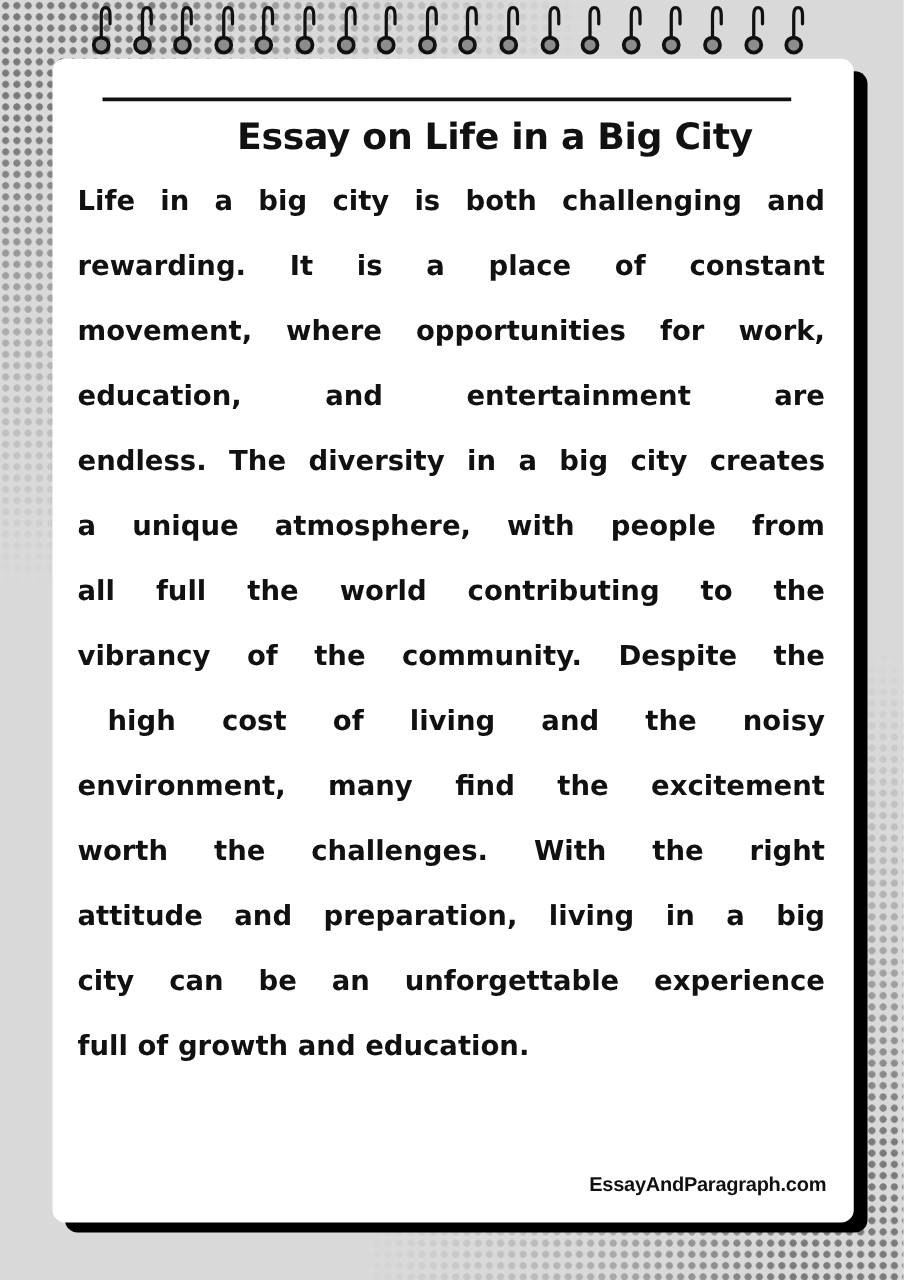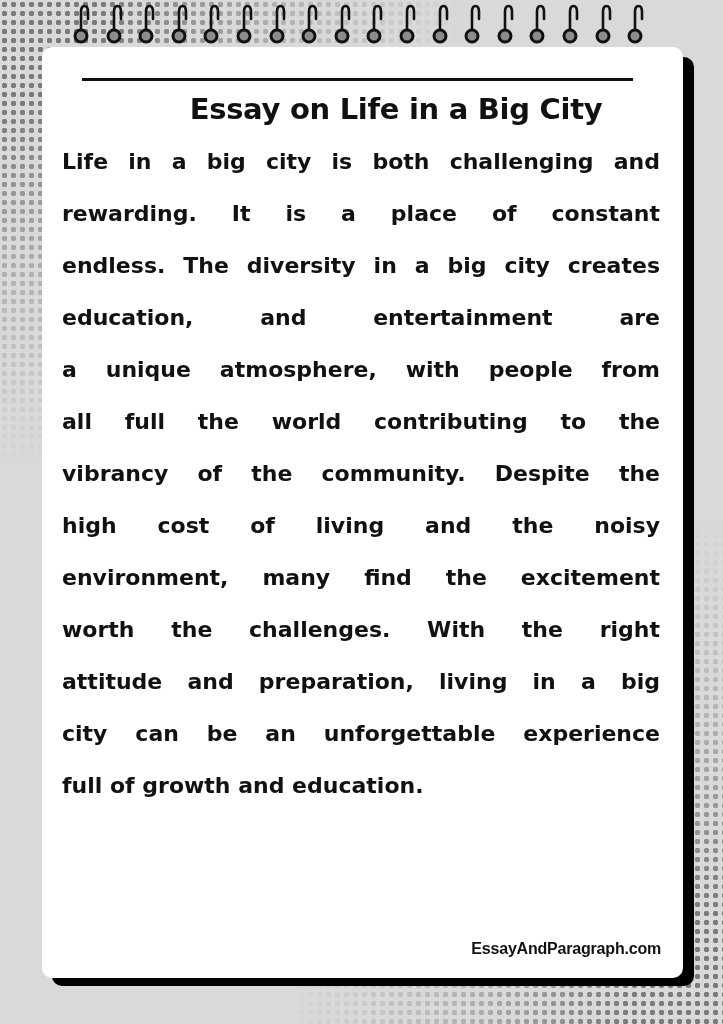--- a/index.html
+++ b/index.html
@@ -143,26 +143,27 @@
       </svg></div>
   </div>
 
 <div class="rule"></div>
 
 <div class="title">Essay on Life in a Big City</div>
 
 <div class="body-text" id="body-text">
   <div class="line" style="white-space: nowrap; word-spacing: 0px;"><span>Life in a big city is both challenging and</span></div>
   <div class="line" style="white-space: nowrap; word-spacing: 0px;"><span>rewarding. It is a place of constant</span></div>
+  <div class="line" style="white-space: nowrap; word-spacing: 0px;"><span>movement, where opportunities for work,</span></div>
+  <div class="line" style="white-space: nowrap; word-spacing: 0px;"><span>education, and entertainment are</span></div>
   <div class="line" style="white-space: nowrap; word-spacing: 0px;"><span>endless. The diversity in a big city creates</span></div>
-  <div class="line" style="white-space: nowrap; word-spacing: 0px;"><span>education, and entertainment are</span></div>
   <div class="line" style="white-space: nowrap; word-spacing: 0px;"><span>a unique atmosphere, with people from</span></div>
   <div class="line" style="white-space: nowrap; word-spacing: 0px;"><span>all full the world contributing to the</span></div>
   <div class="line" style="white-space: nowrap; word-spacing: 0px;"><span>vibrancy of the community. Despite the</span></div>
-  <div class="line" style="white-space: nowrap; word-spacing: 0px;"><span>high cost of living and the noisy</span></div>
+  <div class="line" style="white-space: nowrap; word-spacing: 0px; margin-left: 24px;"><span>high cost of living and the noisy</span></div>
   <div class="line" style="white-space: nowrap; word-spacing: 0px;"><span>environment, many find the excitement</span></div>
   <div class="line" style="white-space: nowrap; word-spacing: 0px;"><span>worth the challenges. With the right</span></div>
   <div class="line" style="white-space: nowrap; word-spacing: 0px;"><span>attitude and preparation, living in a big</span></div>
   <div class="line" style="white-space: nowrap; word-spacing: 0px;"><span>city can be an unforgettable experience</span></div>
   <div class="line last">full of growth and education.</div>
 </div>
 
 <div class="footer">EssayAndParagraph.com</div>
 
 </body></html>

